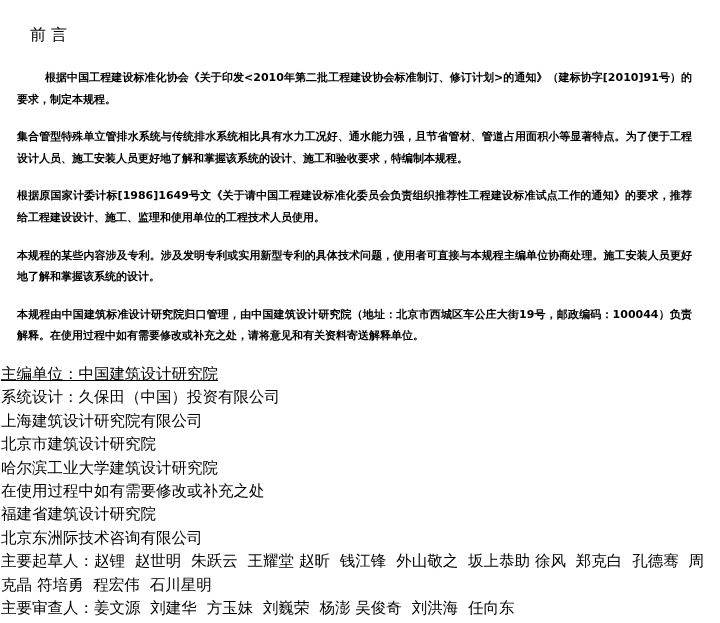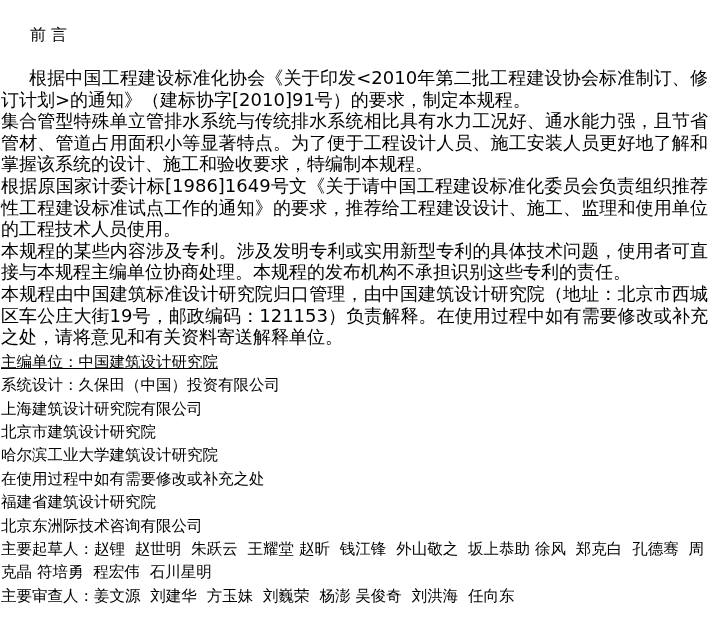--- a/index.html
+++ b/index.html
@@ -19,26 +19,27 @@
     overflow: hidden;
   }
   .doc-title {
     font-size: 16px;
     font-weight: normal;
     margin: 0 0 23px 29px;
     line-height: 18px;
     white-space: pre-wrap;
   }
   .para {
-    margin: 0;
-    font-size: 18px;
+    margin: 16px;
+    font-size: 11px;
     line-height: 21.6px;
     white-space: pre-wrap;
     word-break: break-all;
     text-align: justify;
+    font-weight: bold;
   }
   .para.indent {
     text-indent: 28px;
   }
   .line {
     margin: 0;
     font-size: 15.5px;
     line-height: 23.4px;
     white-space: pre-wrap;
     word-break: break-all;
@@ -51,22 +52,22 @@
 </head>
 <body>
 
 <div class="page">
 
   <h1 class="doc-title">前 言</h1>
 
   <p class="para indent">根据中国工程建设标准化协会《关于印发&lt;2010年第二批工程建设协会标准制订、修订计划&gt;的通知》（建标协字[2010]91号）的要求，制定本规程。</p>
   <p class="para">集合管型特殊单立管排水系统与传统排水系统相比具有水力工况好、通水能力强，且节省管材、管道占用面积小等显著特点。为了便于工程设计人员、施工安装人员更好地了解和掌握该系统的设计、施工和验收要求，特编制本规程。</p>
   <p class="para">根据原国家计委计标[1986]1649号文《关于请中国工程建设标准化委员会负责组织推荐性工程建设标准试点工作的通知》的要求，推荐给工程建设设计、施工、监理和使用单位的工程技术人员使用。</p>
-  <p class="para">本规程的某些内容涉及专利。涉及发明专利或实用新型专利的具体技术问题，使用者可直接与本规程主编单位协商处理。本规程的发布机构不承担识别这些专利的责任。</p>
-  <p class="para">本规程由中国建筑标准设计研究院归口管理，由中国建筑设计研究院（地址：北京市西城区车公庄大街19号，邮政编码：121153）负责解释。在使用过程中如有需要修改或补充之处，请将意见和有关资料寄送解释单位。</p>
+  <p class="para">本规程的某些内容涉及专利。涉及发明专利或实用新型专利的具体技术问题，使用者可直接与本规程主编单位协商处理。施工安装人员更好地了解和掌握该系统的设计。</p>
+  <p class="para">本规程由中国建筑标准设计研究院归口管理，由中国建筑设计研究院（地址：北京市西城区车公庄大街19号，邮政编码：100044）负责解释。在使用过程中如有需要修改或补充之处，请将意见和有关资料寄送解释单位。</p>
 
   <p class="line first-unit">主编单位：中国建筑设计研究院</p>
   <p class="line">系统设计：久保田（中国）投资有限公司</p>
   <p class="line">上海建筑设计研究院有限公司</p>
   <p class="line">北京市建筑设计研究院</p>
   <p class="line">哈尔滨工业大学建筑设计研究院</p>
   <p class="line">在使用过程中如有需要修改或补充之处</p>
   <p class="line">福建省建筑设计研究院</p>
   <p class="line">北京东洲际技术咨询有限公司</p>
 

